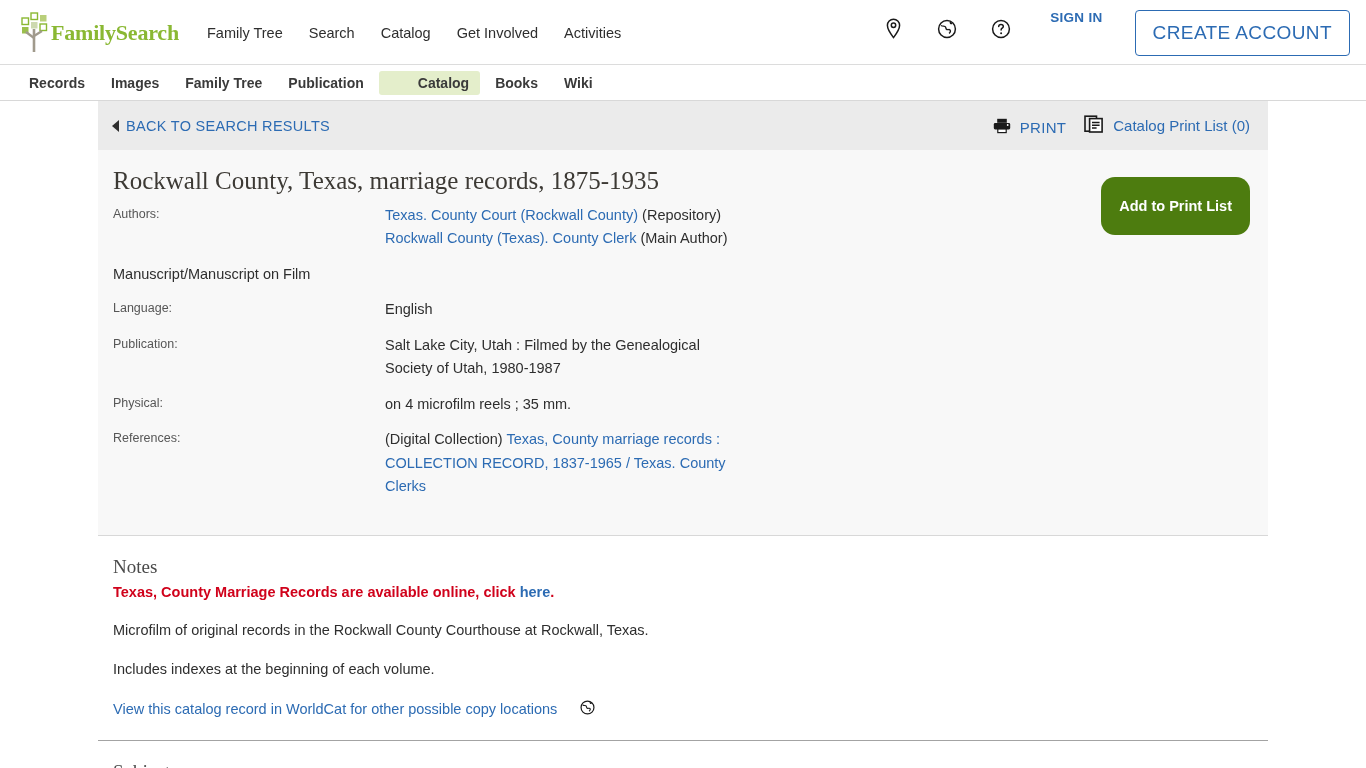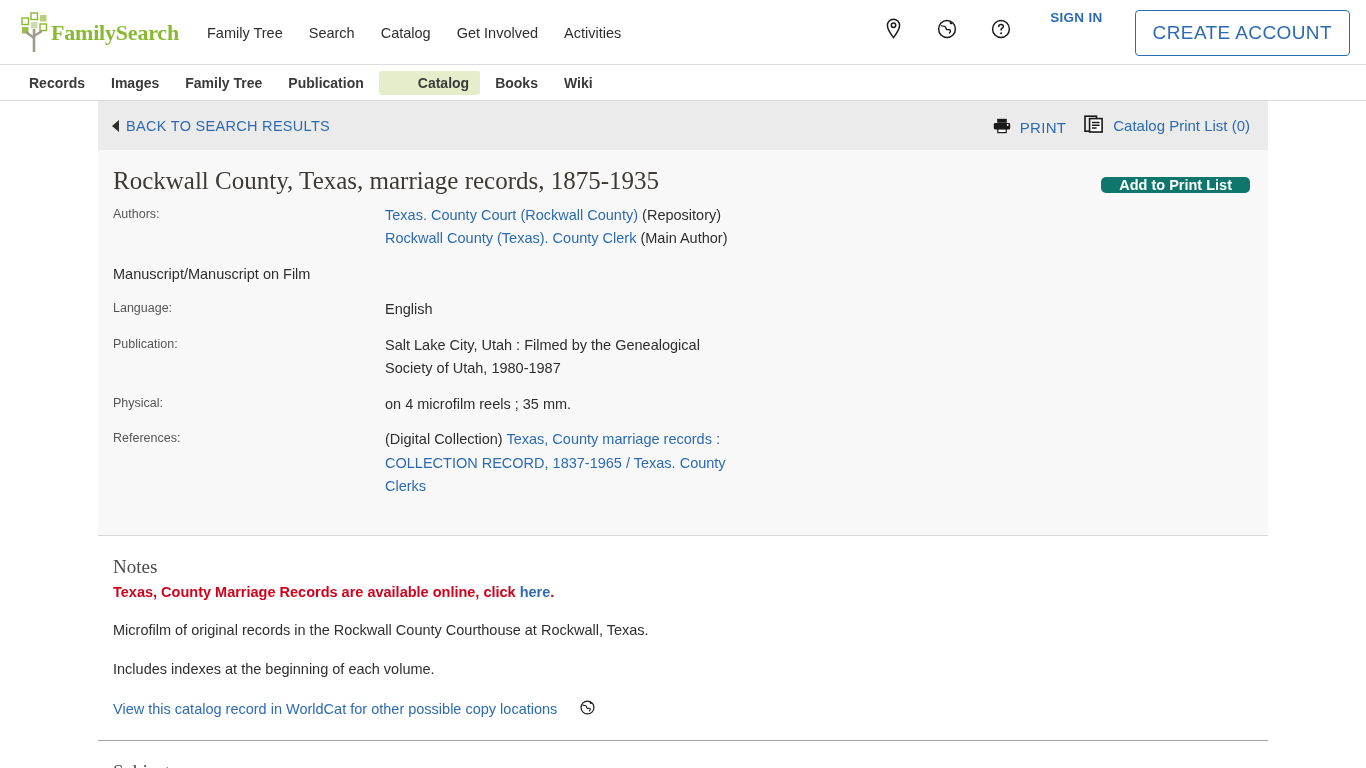--- a/index.html
+++ b/index.html
@@ -206,27 +206,27 @@
     font-size: 14.5px;
     color: #2e2e2e;
     line-height: 1.62;
     max-width: 560px;
   }
   .meta-value a { color: #2c6bb3; text-decoration: none; cursor: pointer; }
   .add-print-btn {
     position: absolute;
     right: 18px;
     top: 27px;
-    background: #0f766e;
+    background: #4d7c0f;
     color: #ffffff;
     border: none;
-    border-radius: 5px;
+    border-radius: 14px;
     font-size: 14.5px;
     font-weight: bold;
-    padding: 0 18px;
+    padding: 21px 18px;
     cursor: pointer;
     font-family: "Liberation Sans", sans-serif;
   }
 
   
   .section {
     padding: 20px 18px 22px 15px;
     border-bottom: 1px solid #a3a3a3;
   }
   .section-title {

